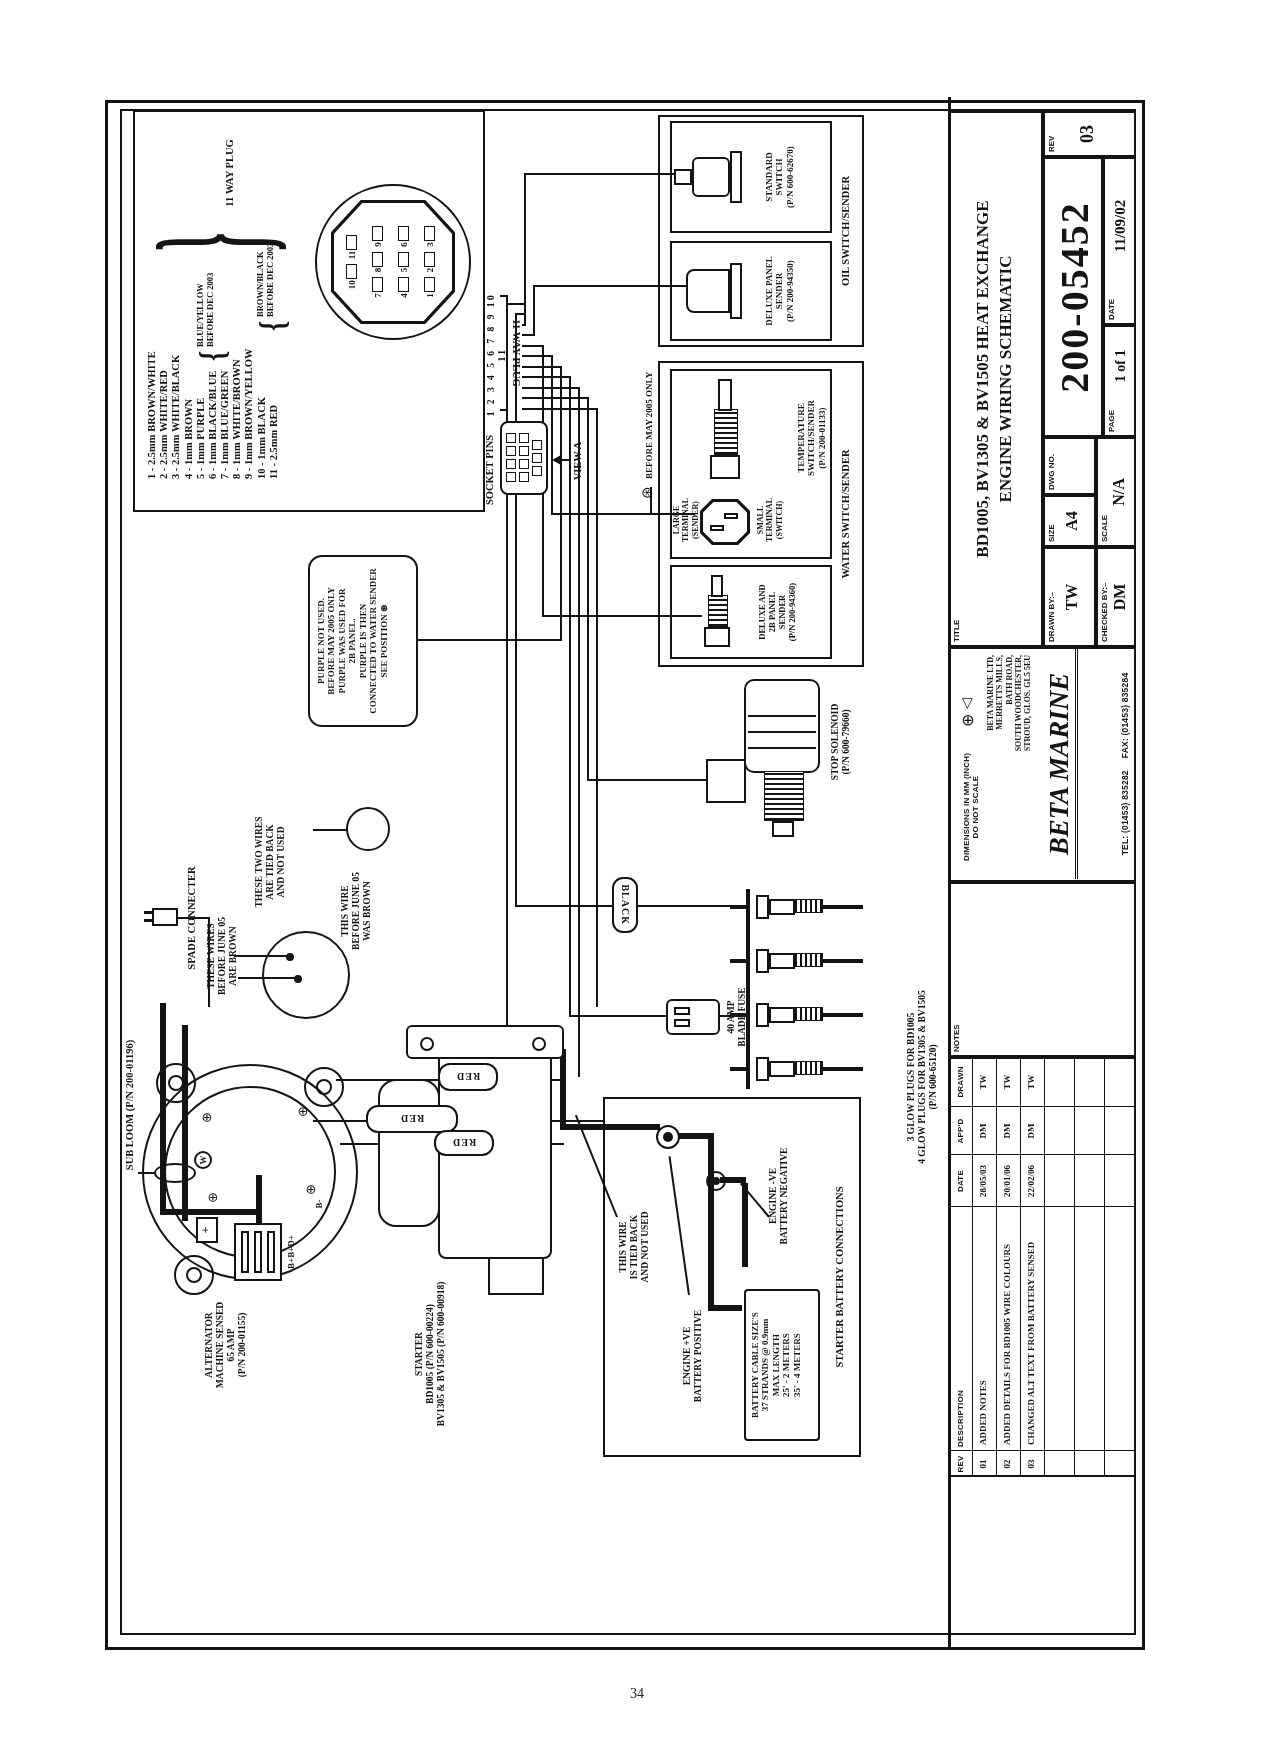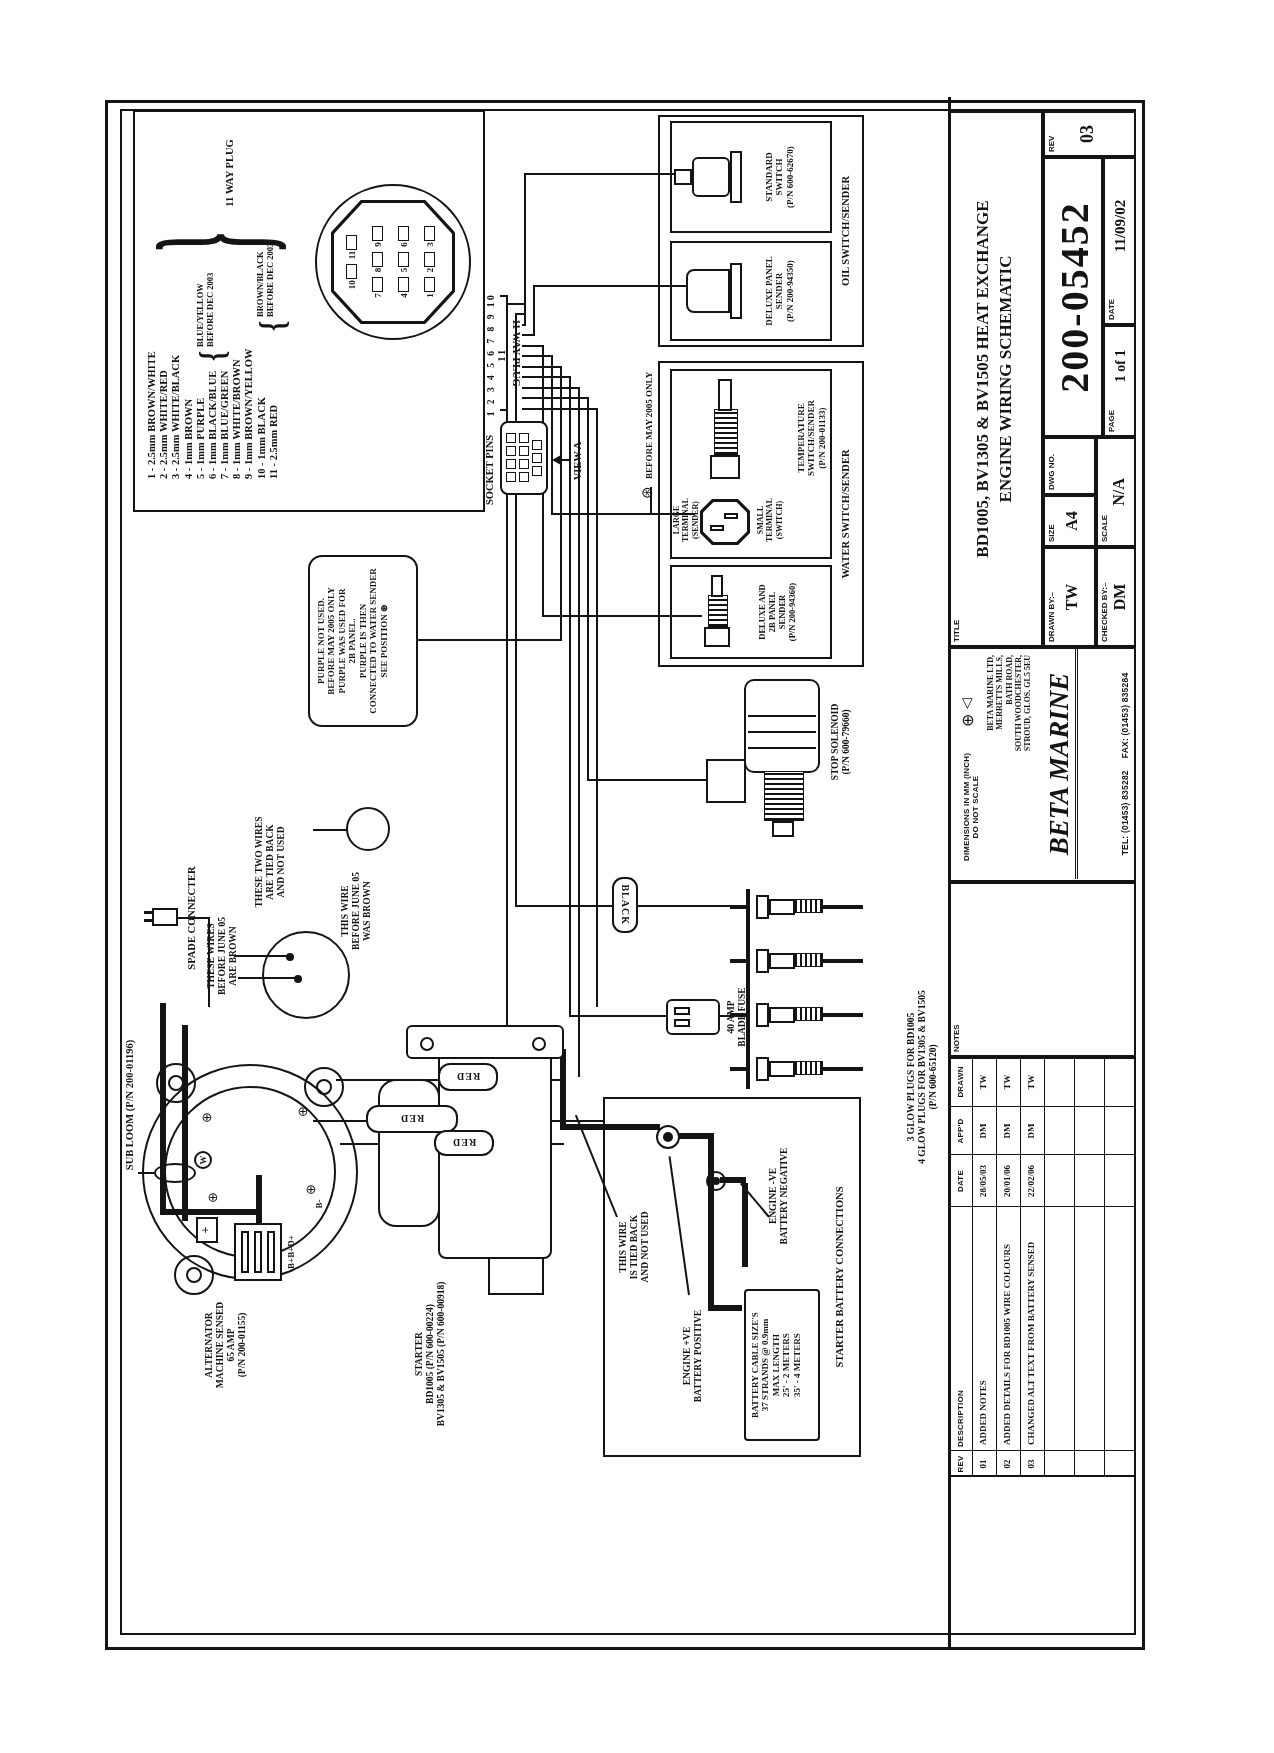--- a/index.html
+++ b/index.html
@@ -507,13 +507,14 @@
   <div class="cell" style="left:1210px;top:995px;width:112px;height:33px;">
     <span class="cl">PAGE</span>
     <span class="cv" style="top:8px;left:30px;font-size:14px;">1 of 1</span>
   </div>
   <div class="cell" style="left:1322px;top:995px;width:168px;height:33px;">
     <span class="cl">DATE</span>
     <span class="cv" style="top:7px;left:30px;font-size:15px;">11/09/02</span>
   </div>
  </div>
 
+ <div id="pageno">34</div>
 </div>
 
 </body></html>

